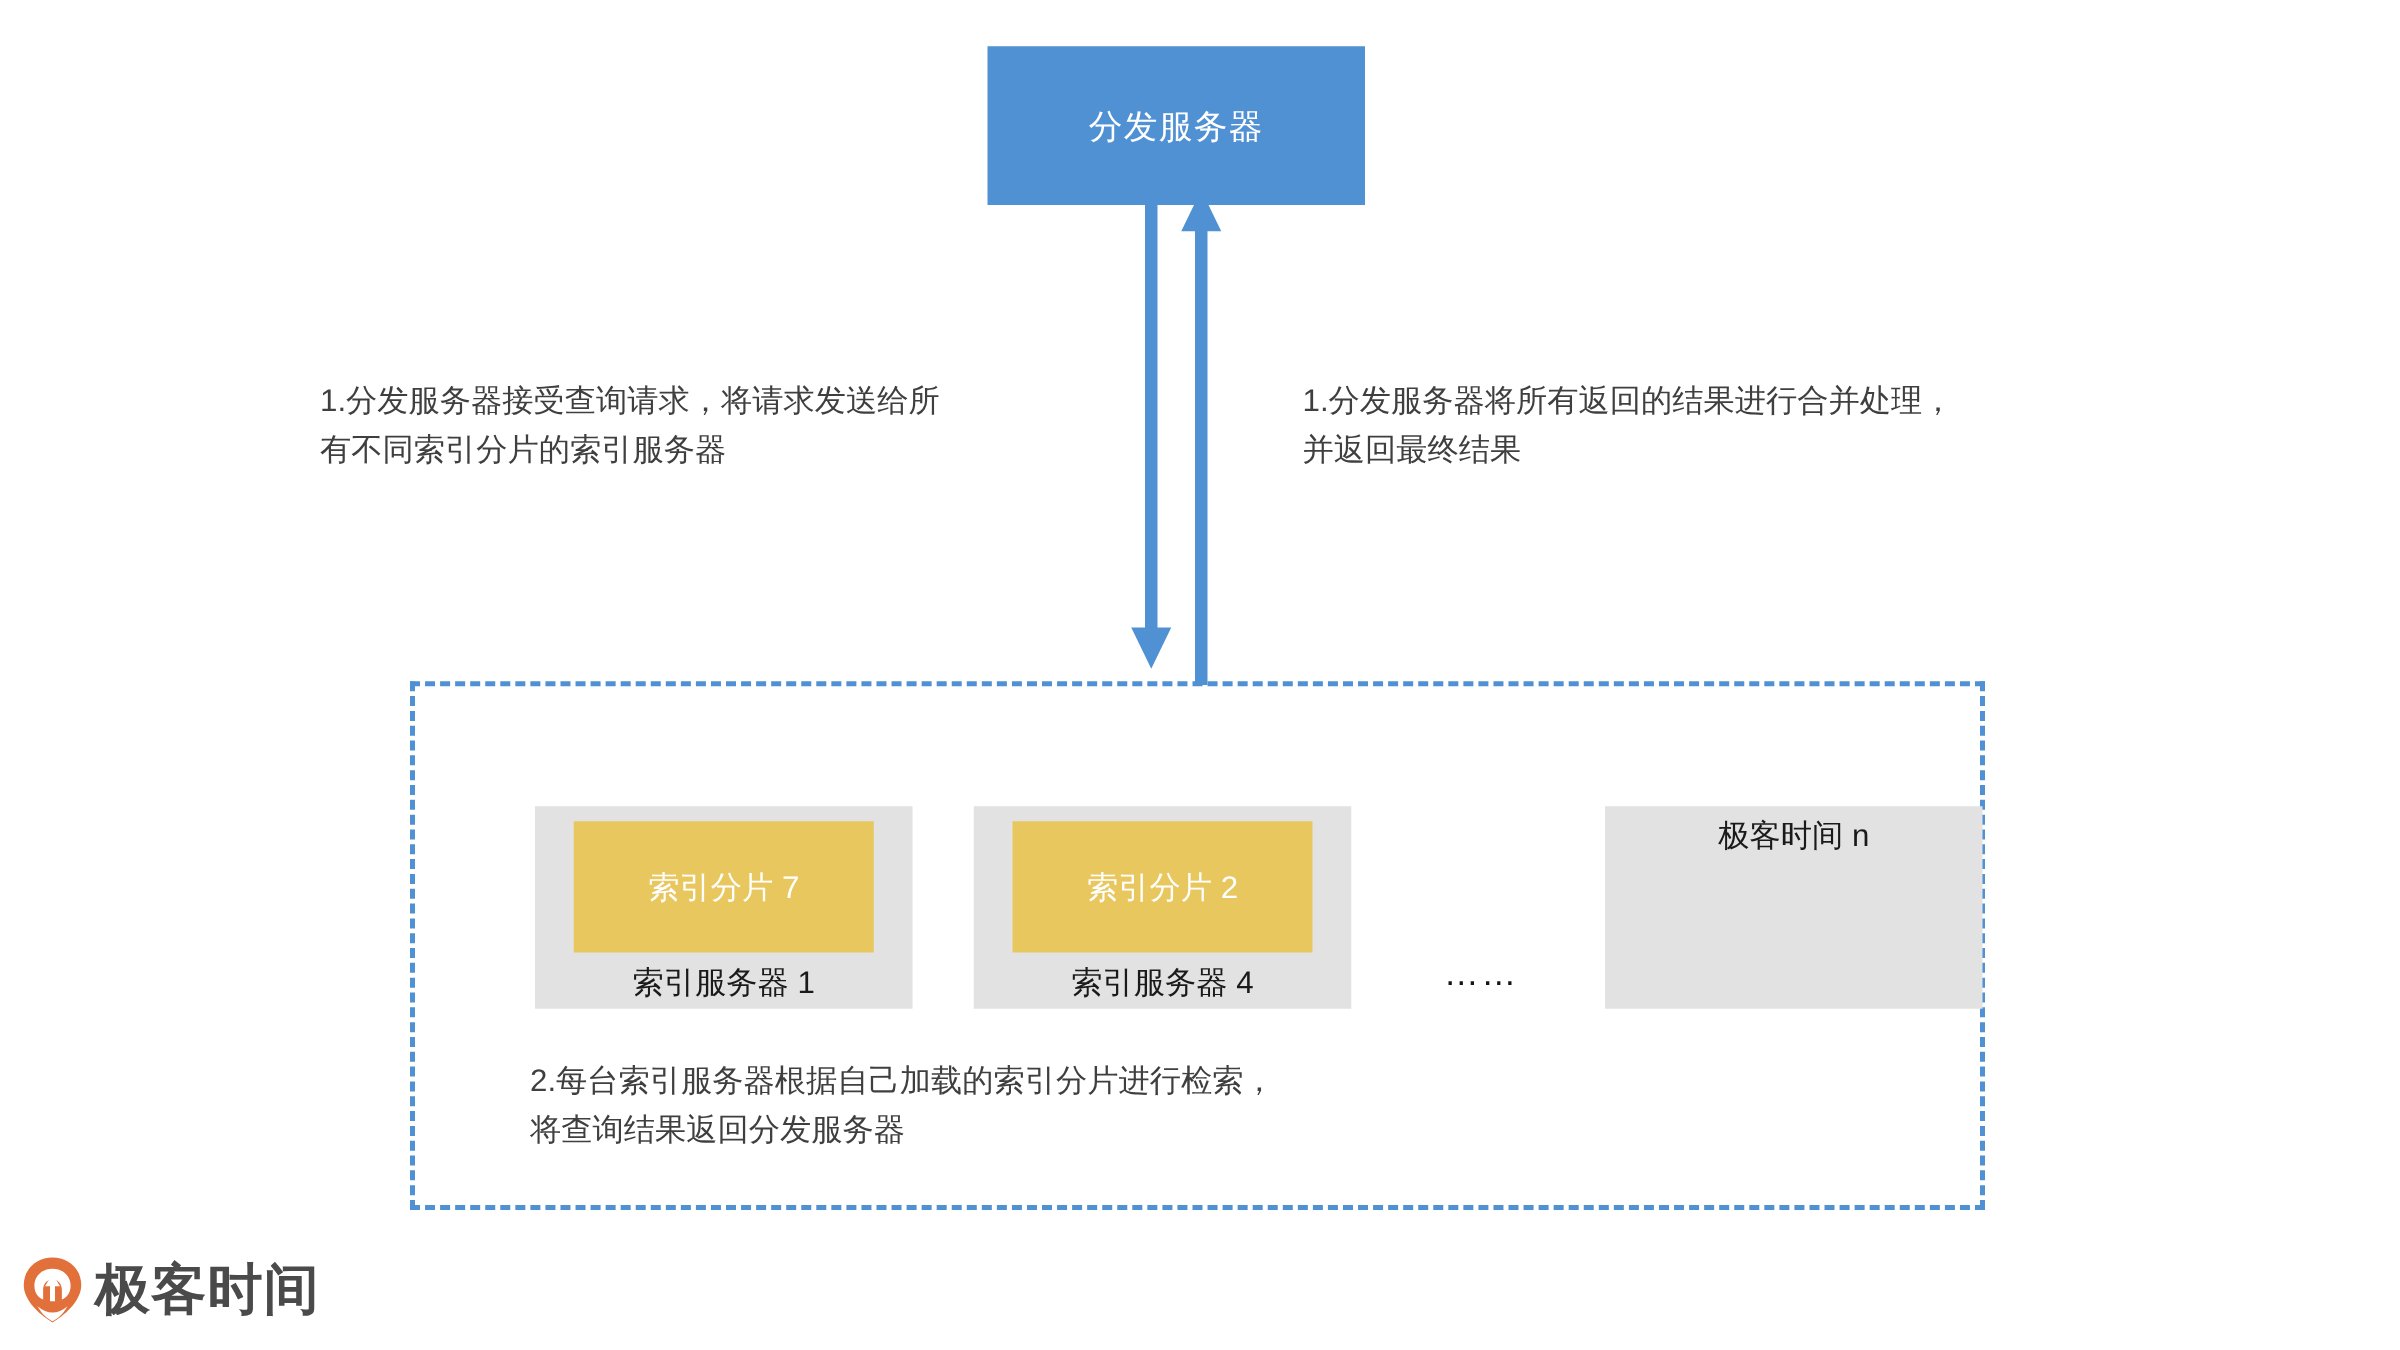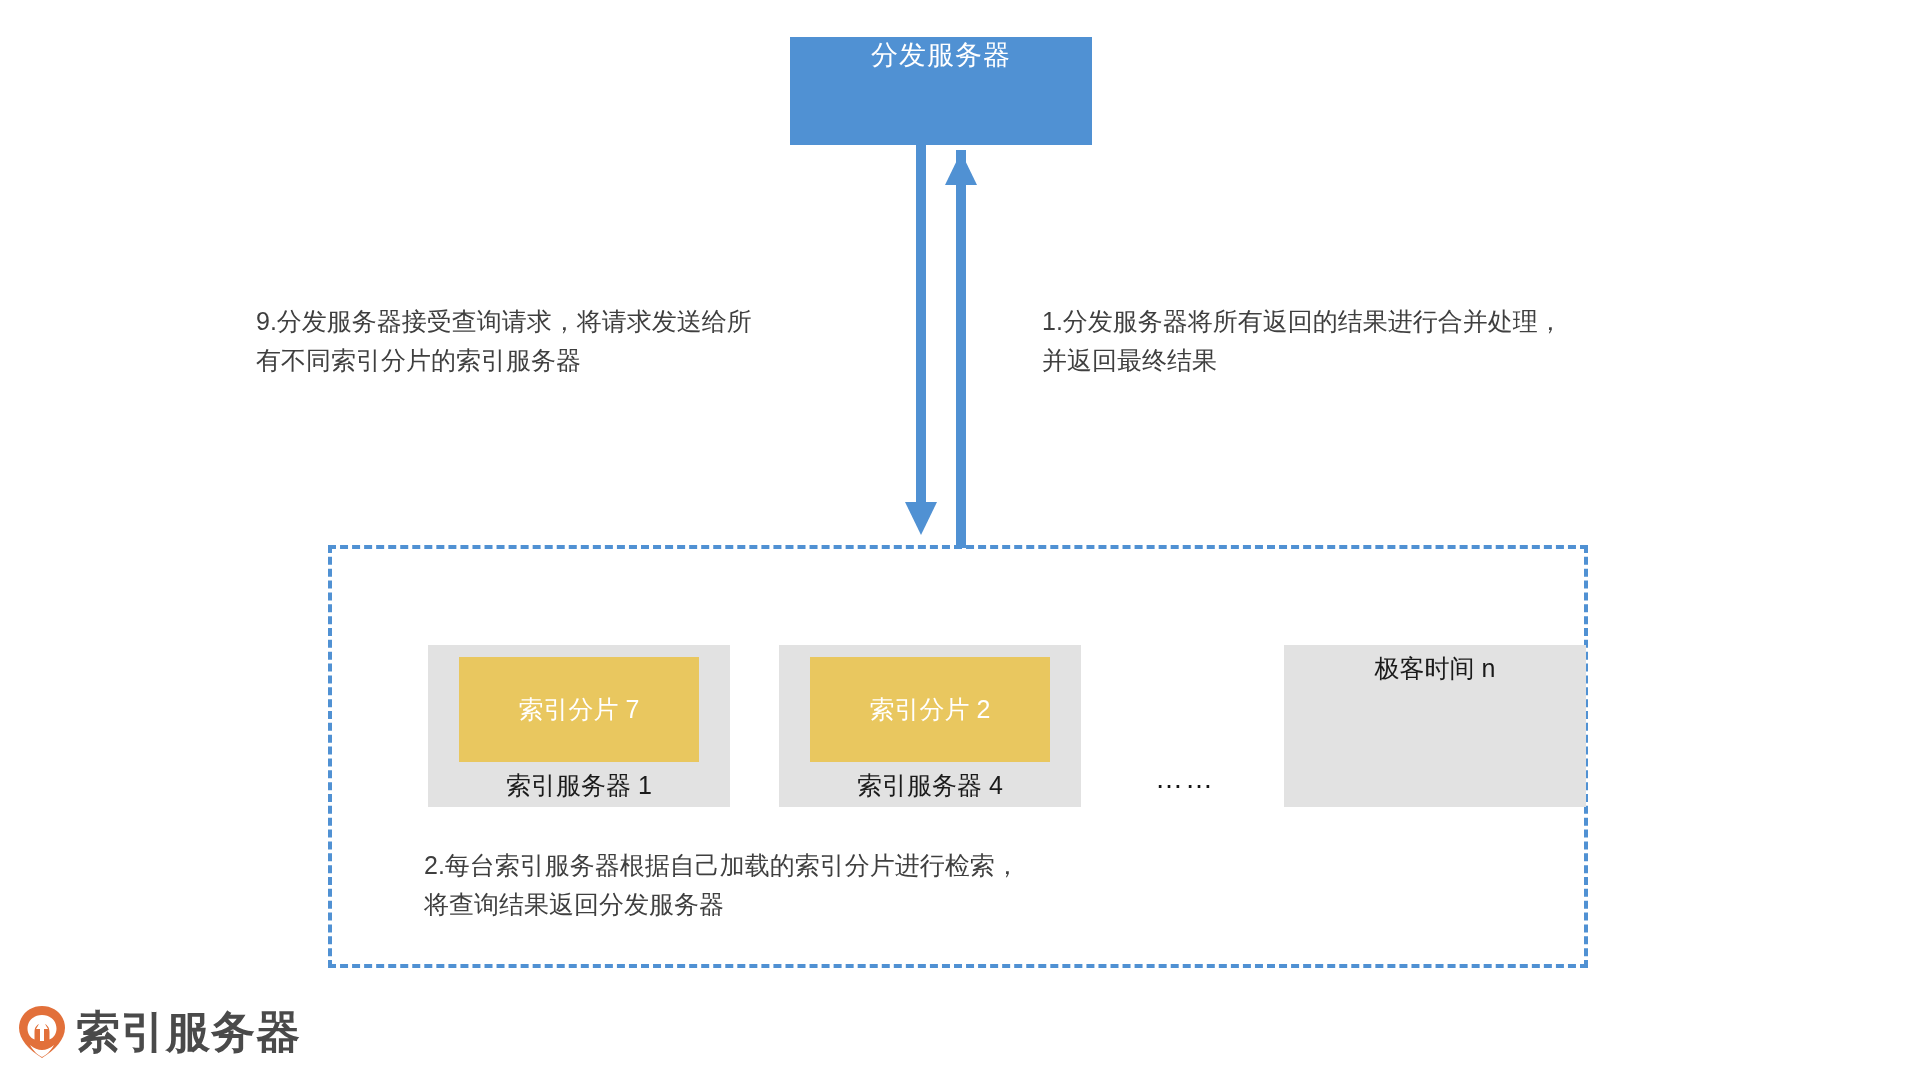--- a/index.html
+++ b/index.html
@@ -22,23 +22,24 @@
     width: 1920px;
     height: 1080px;
   }
 
   
   .dispatch-box {
     position: absolute;
     left: 790px;
     top: 37px;
     width: 302px;
-    height: 108px;
+    height: 127px;
     background: #5091d3;
     display: flex;
+    align-items: center;
     justify-content: center;
   }
   .dispatch-box .label {
     color: #ffffff;
     font-size: 27px;
     letter-spacing: 1px;
     white-space: nowrap;
   }
 
   
@@ -177,21 +178,21 @@
       <rect x="36" y="0" width="10" height="378" fill="#5091d3"></rect>
       <polygon points="25,372 57,372 41,405" fill="#5091d3"></polygon>
     </g>
 
     <g>
       <rect x="76" y="20" width="10" height="398" fill="#5091d3"></rect>
       <polygon points="65,55 97,55 81,22" fill="#5091d3"></polygon>
     </g>
   </svg>
 
-  <div class="step-text step-text-1">9.分发服务器接受查询请求，将请求发送给所
+  <div class="step-text step-text-1">1.分发服务器接受查询请求，将请求发送给所
 有不同索引分片的索引服务器</div>
 
   <div class="step-text step-text-3">1.分发服务器将所有返回的结果进行合并处理，
 并返回最终结果</div>
 
   <div class="shard-zone"></div>
 
   <div class="servers-row">
 
     <div class="server-card" data-index="0">
@@ -219,16 +220,16 @@
   <div class="step-text step-text-2">2.每台索引服务器根据自己加载的索引分片进行检索，
 将查询结果返回分发服务器</div>
 
   <div class="brand">
     <svg class="brand-mark" viewBox="0 0 48 54" width="48" height="54">
       <path d="M24 1 C11 1 1 10.5 1 23 C1 34 11 45 24 53 C37 45 47 34 47 23 C47 10.5 37 1 24 1 Z" fill="#e2703a"></path>
       <path d="M24 10 C15.5 10 9.5 16 9.5 23.5 C9.5 29 12.5 33 16.5 34.5 L16.5 27 C16.5 22 19.5 18.5 24 18.5 C28.5 18.5 31.5 22 31.5 27 L31.5 34.5 C35.5 33 38.5 29 38.5 23.5 C38.5 16 32.5 10 24 10 Z" fill="#ffffff"></path>
       <path d="M24 14 L30 24 L26 24 L26 36 L22 36 L22 24 L18 24 Z" fill="#ffffff"></path>
       <path d="M12 40 C16 47 20 50 24 52 C28 50 32 47 36 40 C32 43.5 28 45 24 45 C20 45 16 43.5 12 40 Z" fill="#ffffff"></path>
     </svg>
-    <span class="brand-text">索引服务器</span>
+    <span class="brand-text">极客时间</span>
   </div>
 
 </div>
 
 </body></html>

